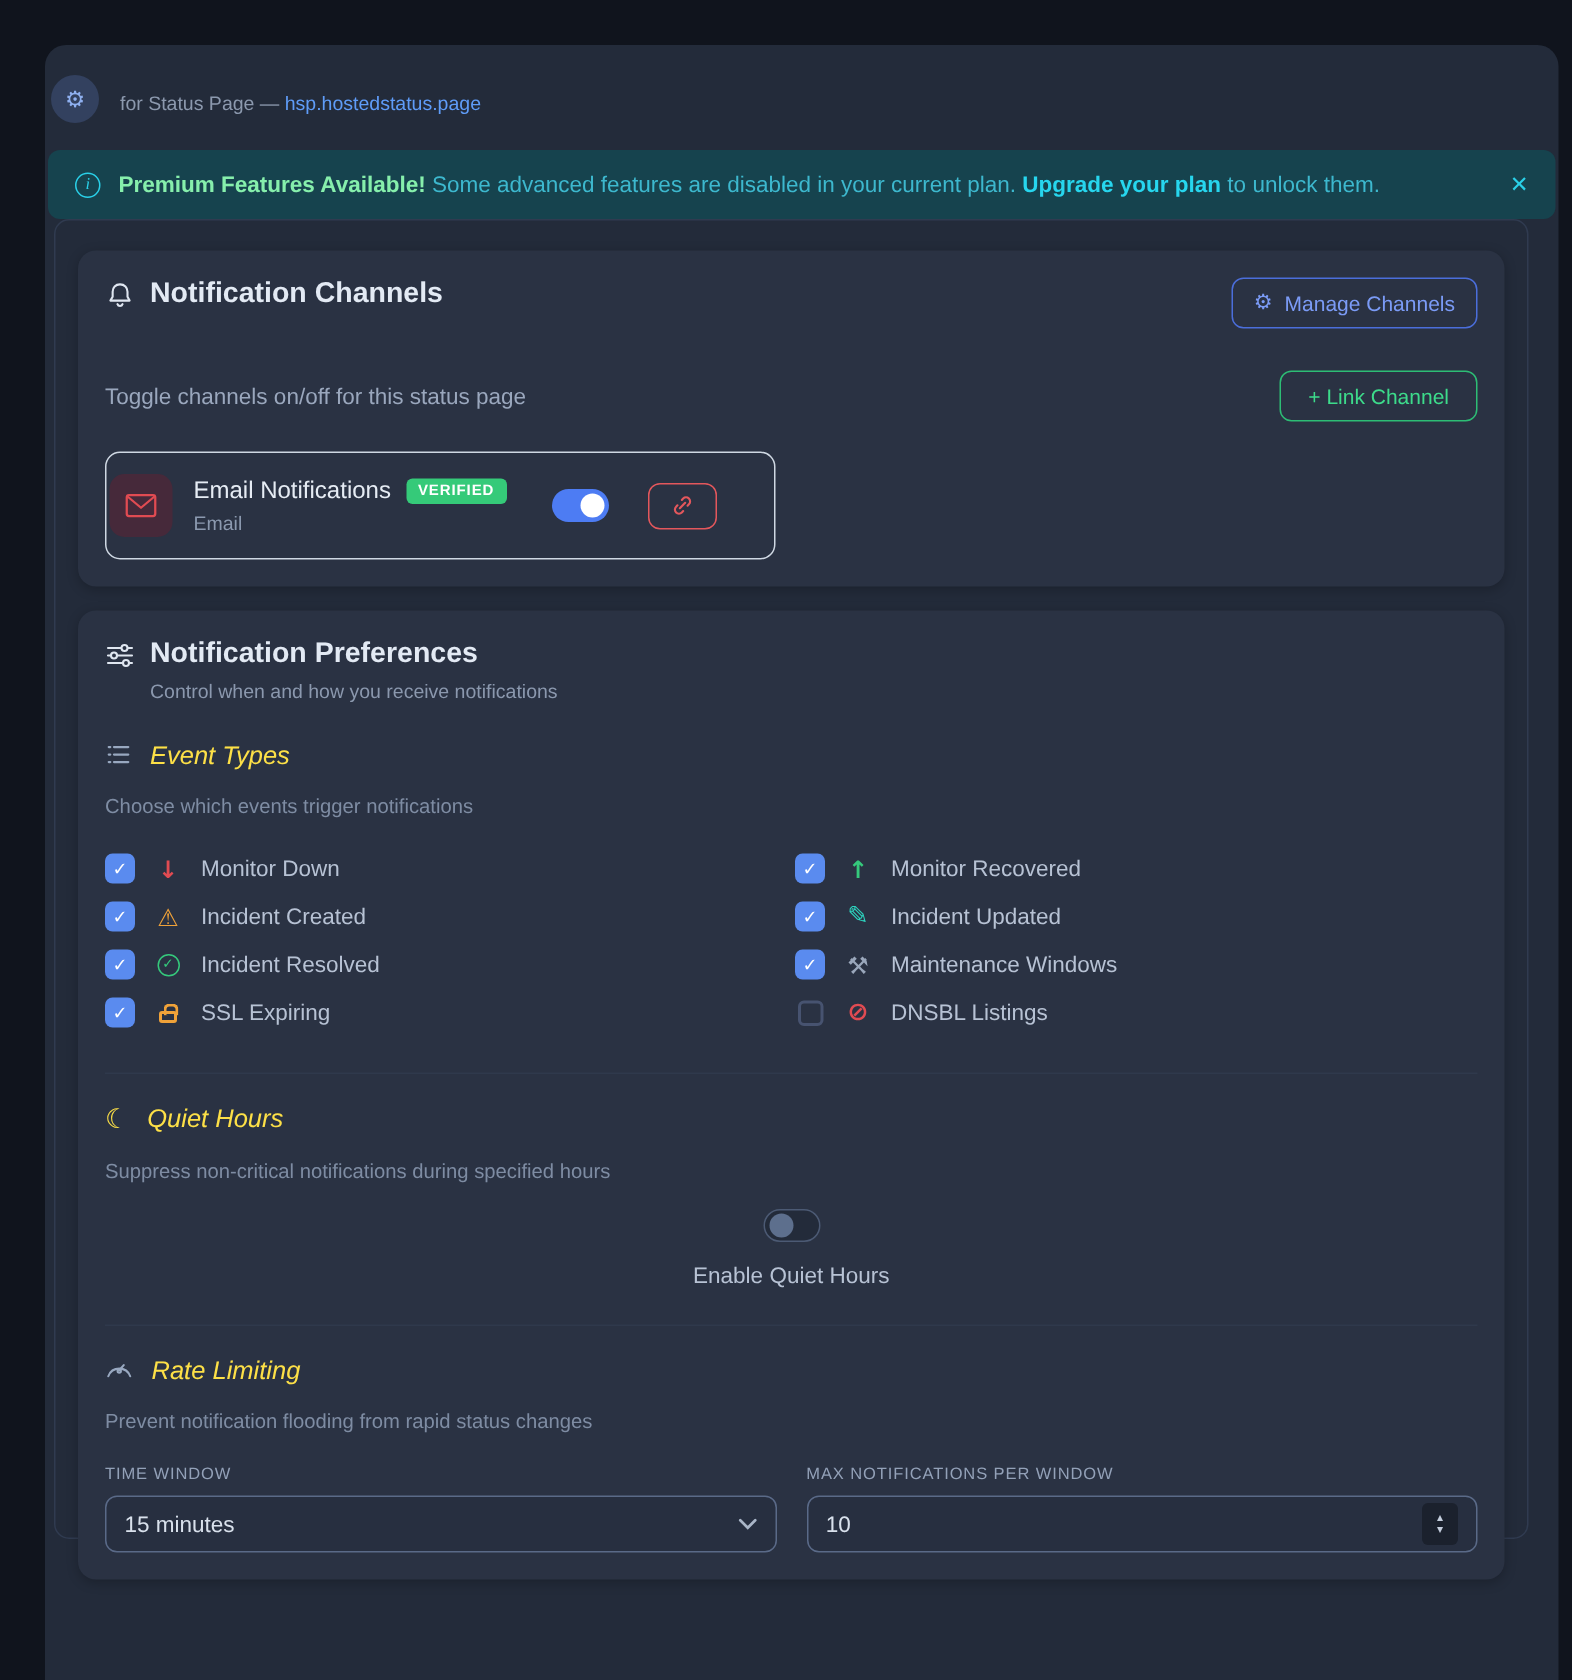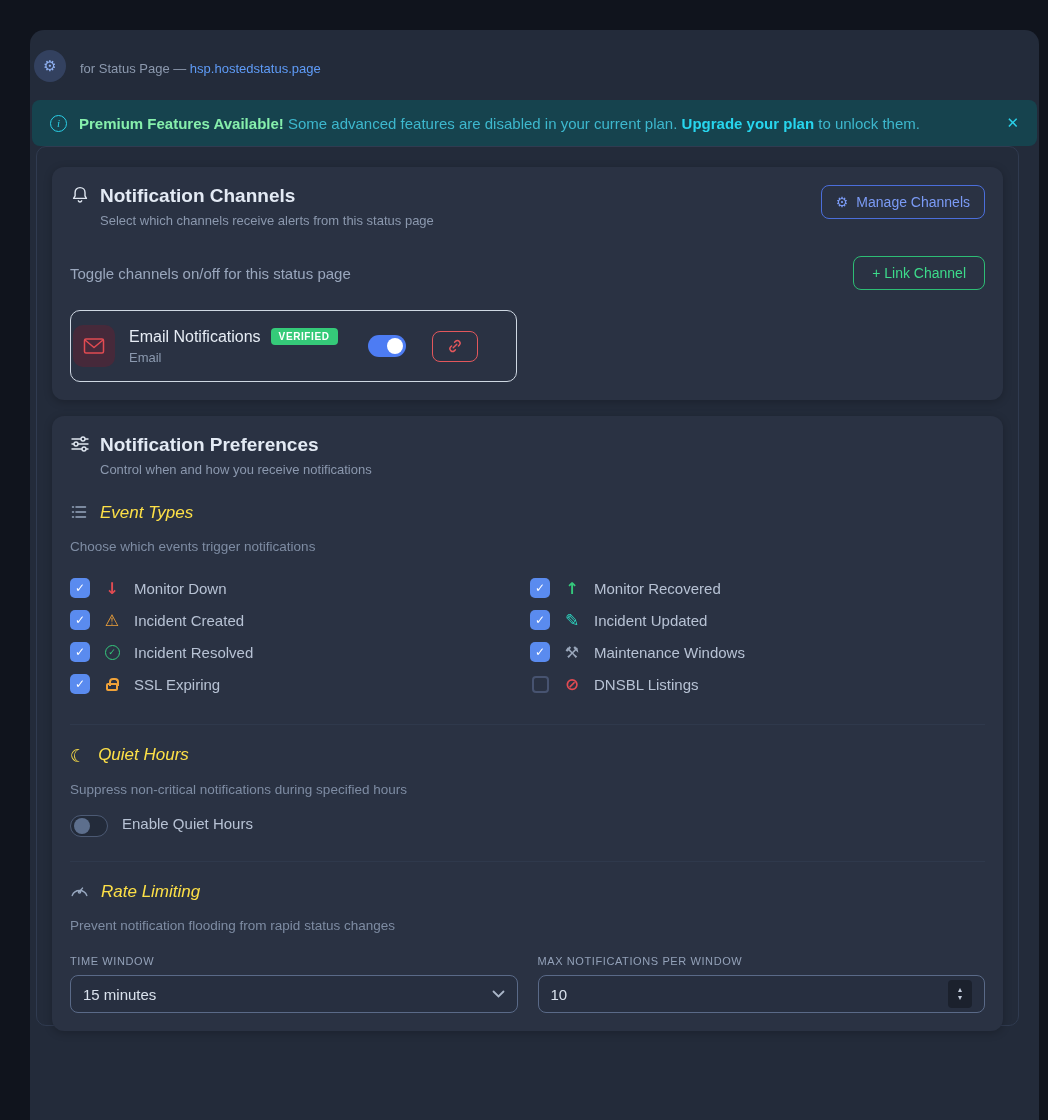--- a/index.html
+++ b/index.html
@@ -60,21 +60,21 @@
     padding:20px 15px; background:#232b3a;
   }
 
   .card {
     background:#2a3243; border-radius:12px; padding:18px;
     box-shadow:0 2px 8px rgba(0,0,0,.22);
   }
   .card + .card { margin-top:16px; }
 
   .sec-head { display:flex; justify-content:space-between; align-items:flex-start; }
-  .sec-title { display:flex; align-items:flex-start; gap:10px; font-size:19px; font-weight:600; color:#e3eaf4; }
+  .sec-title { display:flex; align-items:flex-end; gap:10px; font-size:19px; font-weight:600; color:#e3eaf4; }
   .sec-sub { font-size:13px; color:#8b98ae; margin-top:6px; margin-left:30px; }
 
   .btn {
     display:inline-flex; align-items:center; gap:8px; background:transparent; cursor:pointer;
     border-radius:8px; font-size:14px; padding:8px 14px; border:1px solid; font-family:inherit;
   }
   .btn-manage { color:#7b9bf6; border-color:#4b6edb; }
   .btn-link   { color:#3ddb8b; border-color:#2dbd75; padding:8px 18px; }
 
   .row2 { display:flex; justify-content:space-between; align-items:center; margin-top:28px; }
@@ -134,21 +134,21 @@
     color:#35c97c; font-size:9px; font-weight:bold;
   }
   .css-lock { position:relative; width:12px; height:8px; border:2px solid #f0a239; border-radius:2px; display:inline-block; margin-top:5px; }
   .css-lock::before {
     content:""; position:absolute; top:-7px; left:1px; width:6px; height:6px;
     border:2px solid #f0a239; border-bottom:none; border-radius:4px 4px 0 0;
   }
 
   .divider { border:none; border-top:1px solid #2f394c; margin-top:24px; }
 
-  .quiet-toggle-row { display:flex; gap:14px; margin-top:18px; }
+  .quiet-toggle-row { display:flex; align-items:center; gap:14px; margin-top:18px;flex-direction:column; }
   .toggle-label { font-size:15px; color:#b7c2d4; }
 
   .rate-form { margin-top:22px; display:grid; grid-template-columns:1fr 1fr; gap:20px; }
   .field-label { font-size:11px; letter-spacing:.6px; color:#93a1b8; margin-bottom:8px; }
   .field {
     height:38px; background:#272f40; border:1px solid #5a6a88; border-radius:8px;
     display:flex; align-items:center; padding:0 12px; font-size:15px; color:#d9e1ec; cursor:pointer;
   }
   .field .chev { margin-left:auto; }
   .field input {
@@ -189,21 +189,20 @@
     <div class="card">
       <div class="sec-head">
         <div>
           <div class="sec-title">
             <svg width="20" height="20" viewBox="0 0 20 20" fill="none" stroke="#dfe6f0" stroke-width="1.4" stroke-linejoin="round" stroke-linecap="round">
               <path d="M10 2.6c-3 0-4.9 2.1-4.9 4.9v3.3L3.6 13.4h12.8L15 10.8V7.5c0-2.8-2-4.9-5-4.9z"></path>
               <path d="M8.3 15.8a1.8 1.8 0 0 0 3.4 0"></path>
             </svg>
             <span>Notification Channels</span>
           </div>
-          <div class="sec-sub">Select which channels receive alerts from this status page</div>
         </div>
         <button class="btn btn-manage">
           <span class="glyph">⚙</span>
           <span>Manage Channels</span>
         </button>
       </div>
 
       <div class="row2">
         <span class="hint">Toggle channels on/off for this status page</span>
         <button class="btn btn-link">+ Link Channel</button>

